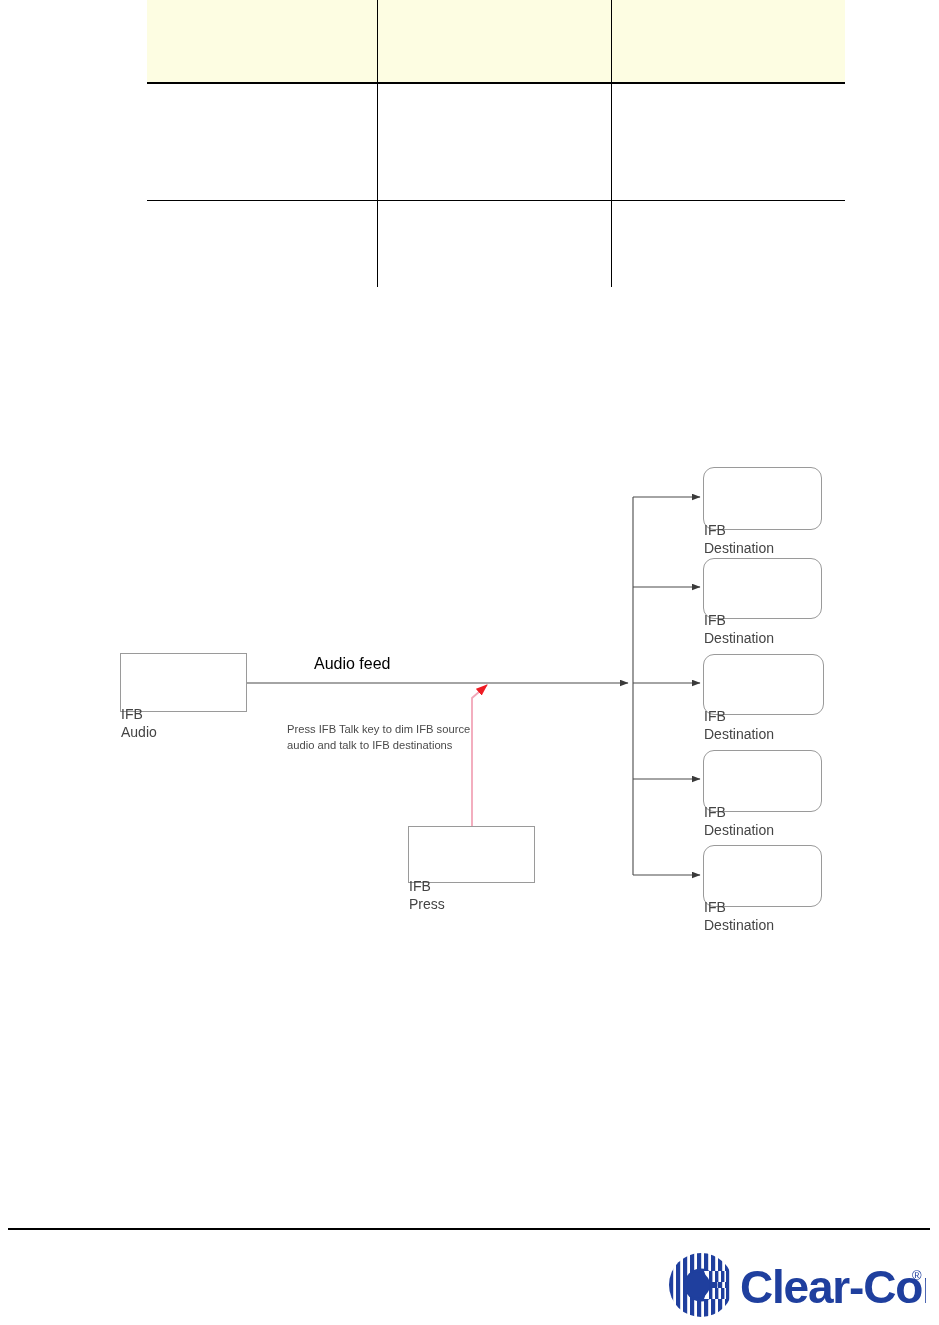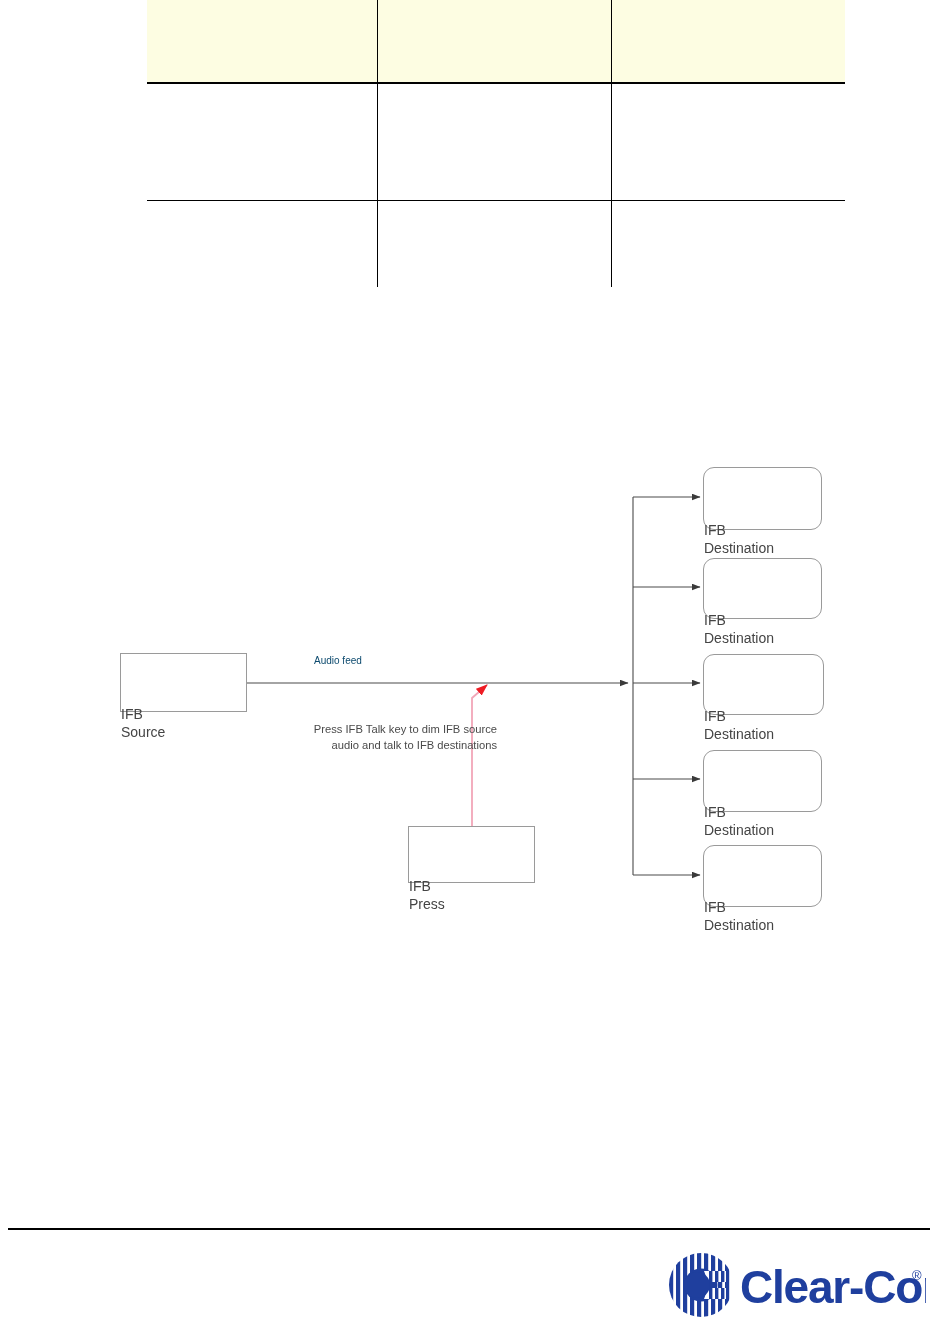--- a/index.html
+++ b/index.html
@@ -96,28 +96,28 @@
     border: 1.1px solid #9a9a9a;
   }
   .node.round {
     border: 1.1px solid #9a9a9a;
     border-radius: 11px;
   }
   .note {
     position: absolute;
     font-size: 11.2px;
     color: #4a4a4a;
-    text-align: right;
+    text-align: left;
     line-height: 1.42;
     width: 210px;
   }
   .feed-label {
     position: absolute;
-    font-size: 10px;
-    color: #0c4a6e;
+    font-size: 16px;
+    color: #000000;
   }
 
   
   .footer-rule {
     position: absolute;
     left: 8px;
     top: 1228px;
     width: 922px;
     height: 0;
     border-top: 2.2px solid #000;
@@ -182,21 +182,21 @@
       <line x1="633" y1="779" x2="700" y2="779" stroke="#4a4a4a" stroke-width="1.1" marker-end="url(#arrowGray)"></line>
 
       <line x1="633" y1="875" x2="700" y2="875" stroke="#4a4a4a" stroke-width="1.1" marker-end="url(#arrowGray)"></line>
 
       <path d="M 472 826 L 472 698 L 487 685" fill="none" stroke="#f2a6b8" stroke-width="1.8" marker-end="url(#arrowRed)"></path>
     </svg>
 
     <div class="node rect" style="left:120px; top:653px; width:125px; height:57px;">
       <div class="dg-box-label">
         <span>IFB</span><br>
-        <span>Source</span>
+        <span>Audio</span>
       </div>
     </div>
 
     <div class="feed-label" style="left:314px; top:655px;">Audio feed</div>
 
     <div class="note" style="left:287px; top:722px;">Press IFB Talk key to dim IFB source audio and talk to IFB destinations</div>
 
     <div class="node rect" style="left:408px; top:826px; width:125px; height:55px;">
       <div class="dg-box-label">
         <span>IFB</span><br>

